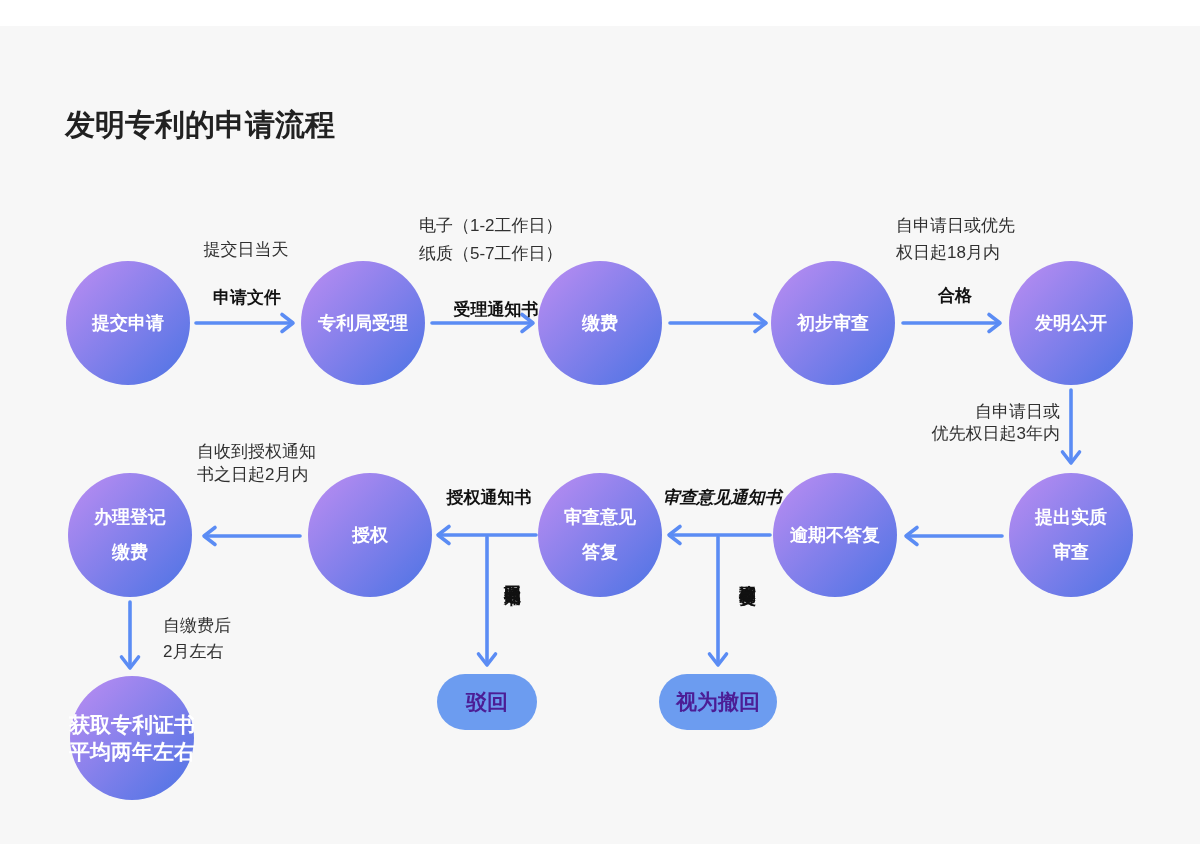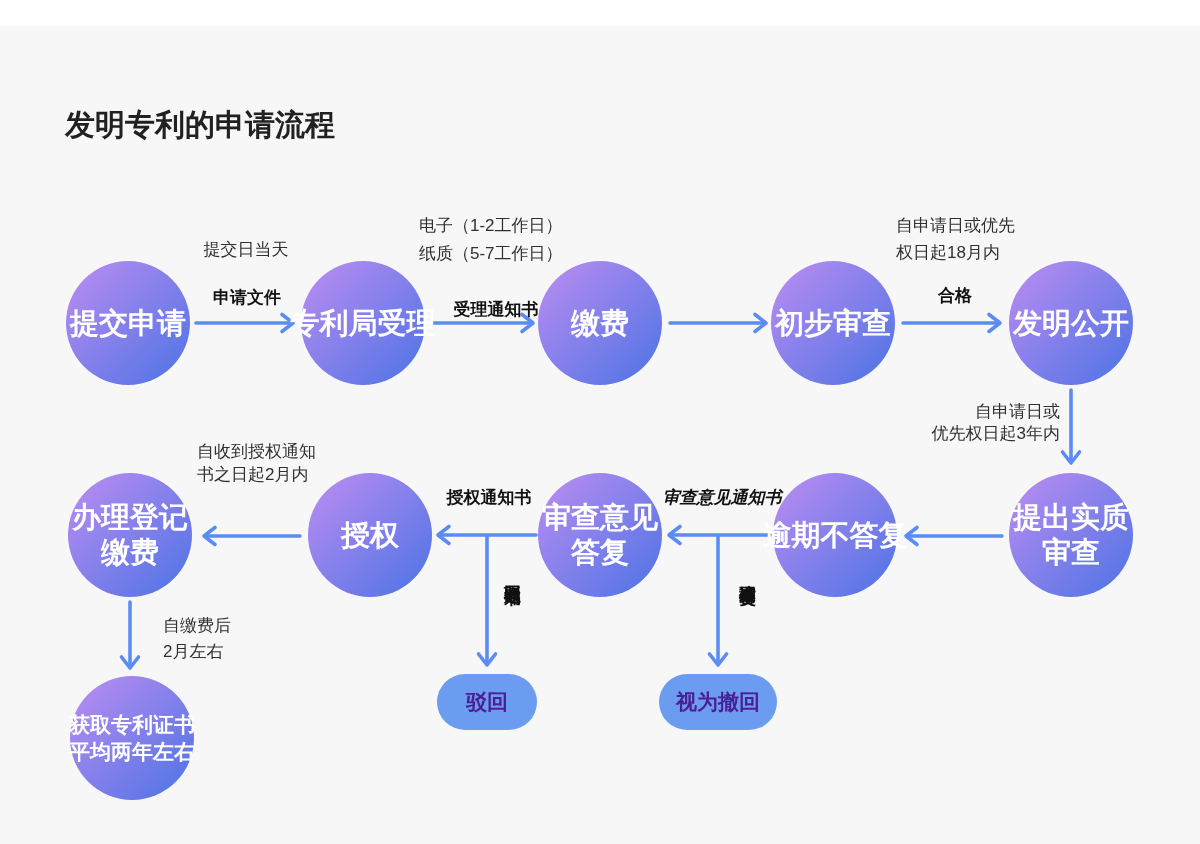--- a/index.html
+++ b/index.html
@@ -19,21 +19,21 @@
     font-size:30px;line-height:30px;font-weight:700;
     color:var(--title-color,#212121);
     white-space:nowrap;
   }
   #arrows{position:absolute;left:0;top:0;pointer-events:none;}
   .node{
     position:absolute;width:124px;height:124px;border-radius:50%;
     background:linear-gradient(135deg,var(--g1,#bd8df2) 0%,var(--g2,#4b73e4) 100%);
     display:flex;flex-direction:column;align-items:center;justify-content:center;
     color:var(--node-text,#ffffff);
-    font-size:29px;font-weight:700;line-height:35px;
+    font-size:18px;font-weight:700;line-height:35px;
     text-align:center;white-space:nowrap;
   }
   .node.small{font-size:21px;line-height:27px;}
   .node span{display:block;}
   .pill{
     position:absolute;border-radius:28px;
     background:var(--pill,#6c9cf0);
     color:#4c1d95;font-size:21px;font-weight:700;
     display:flex;align-items:center;justify-content:center;
     white-space:nowrap;

